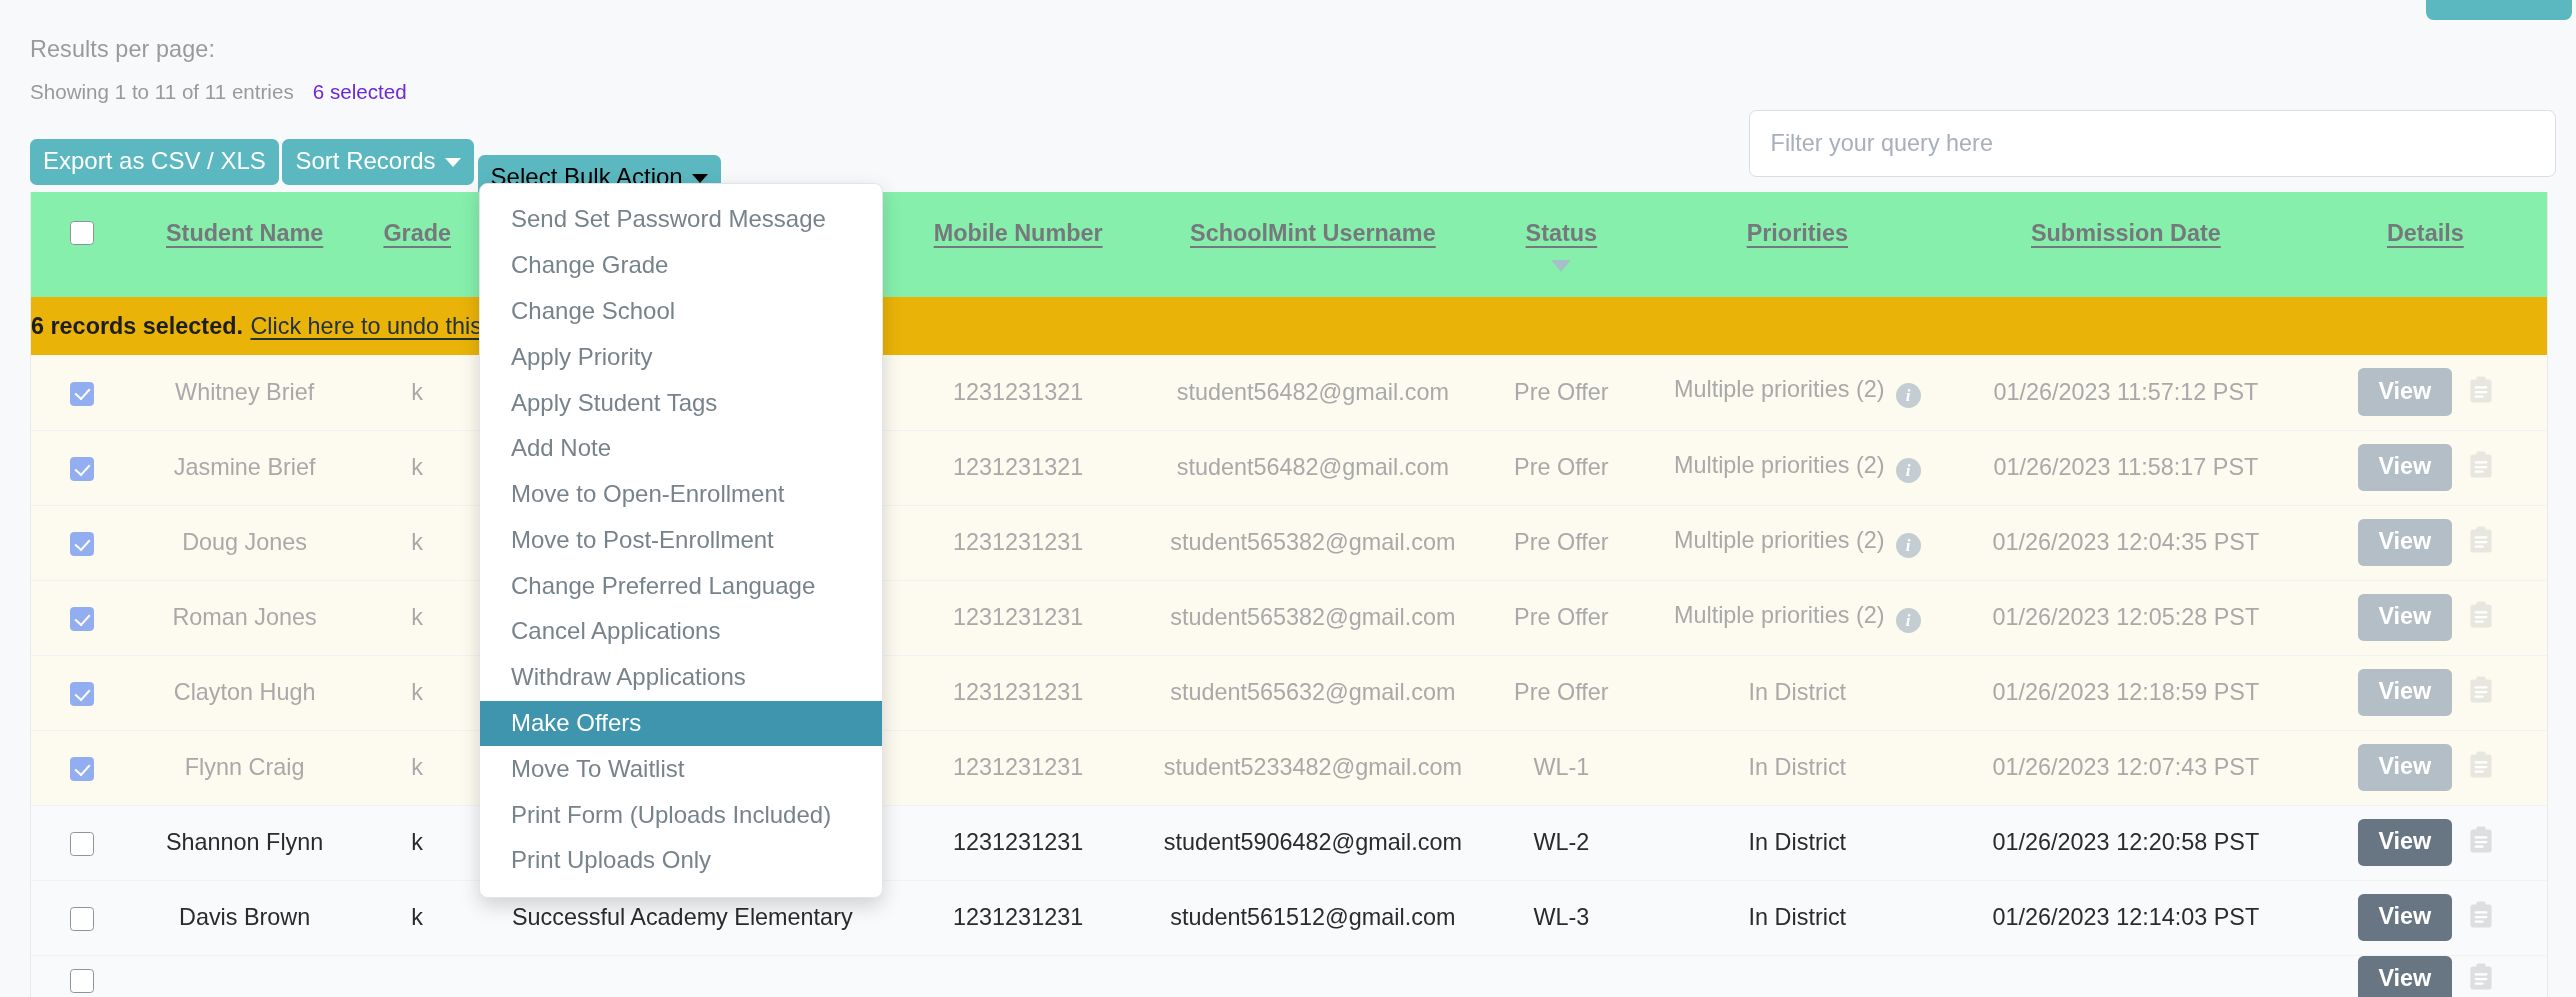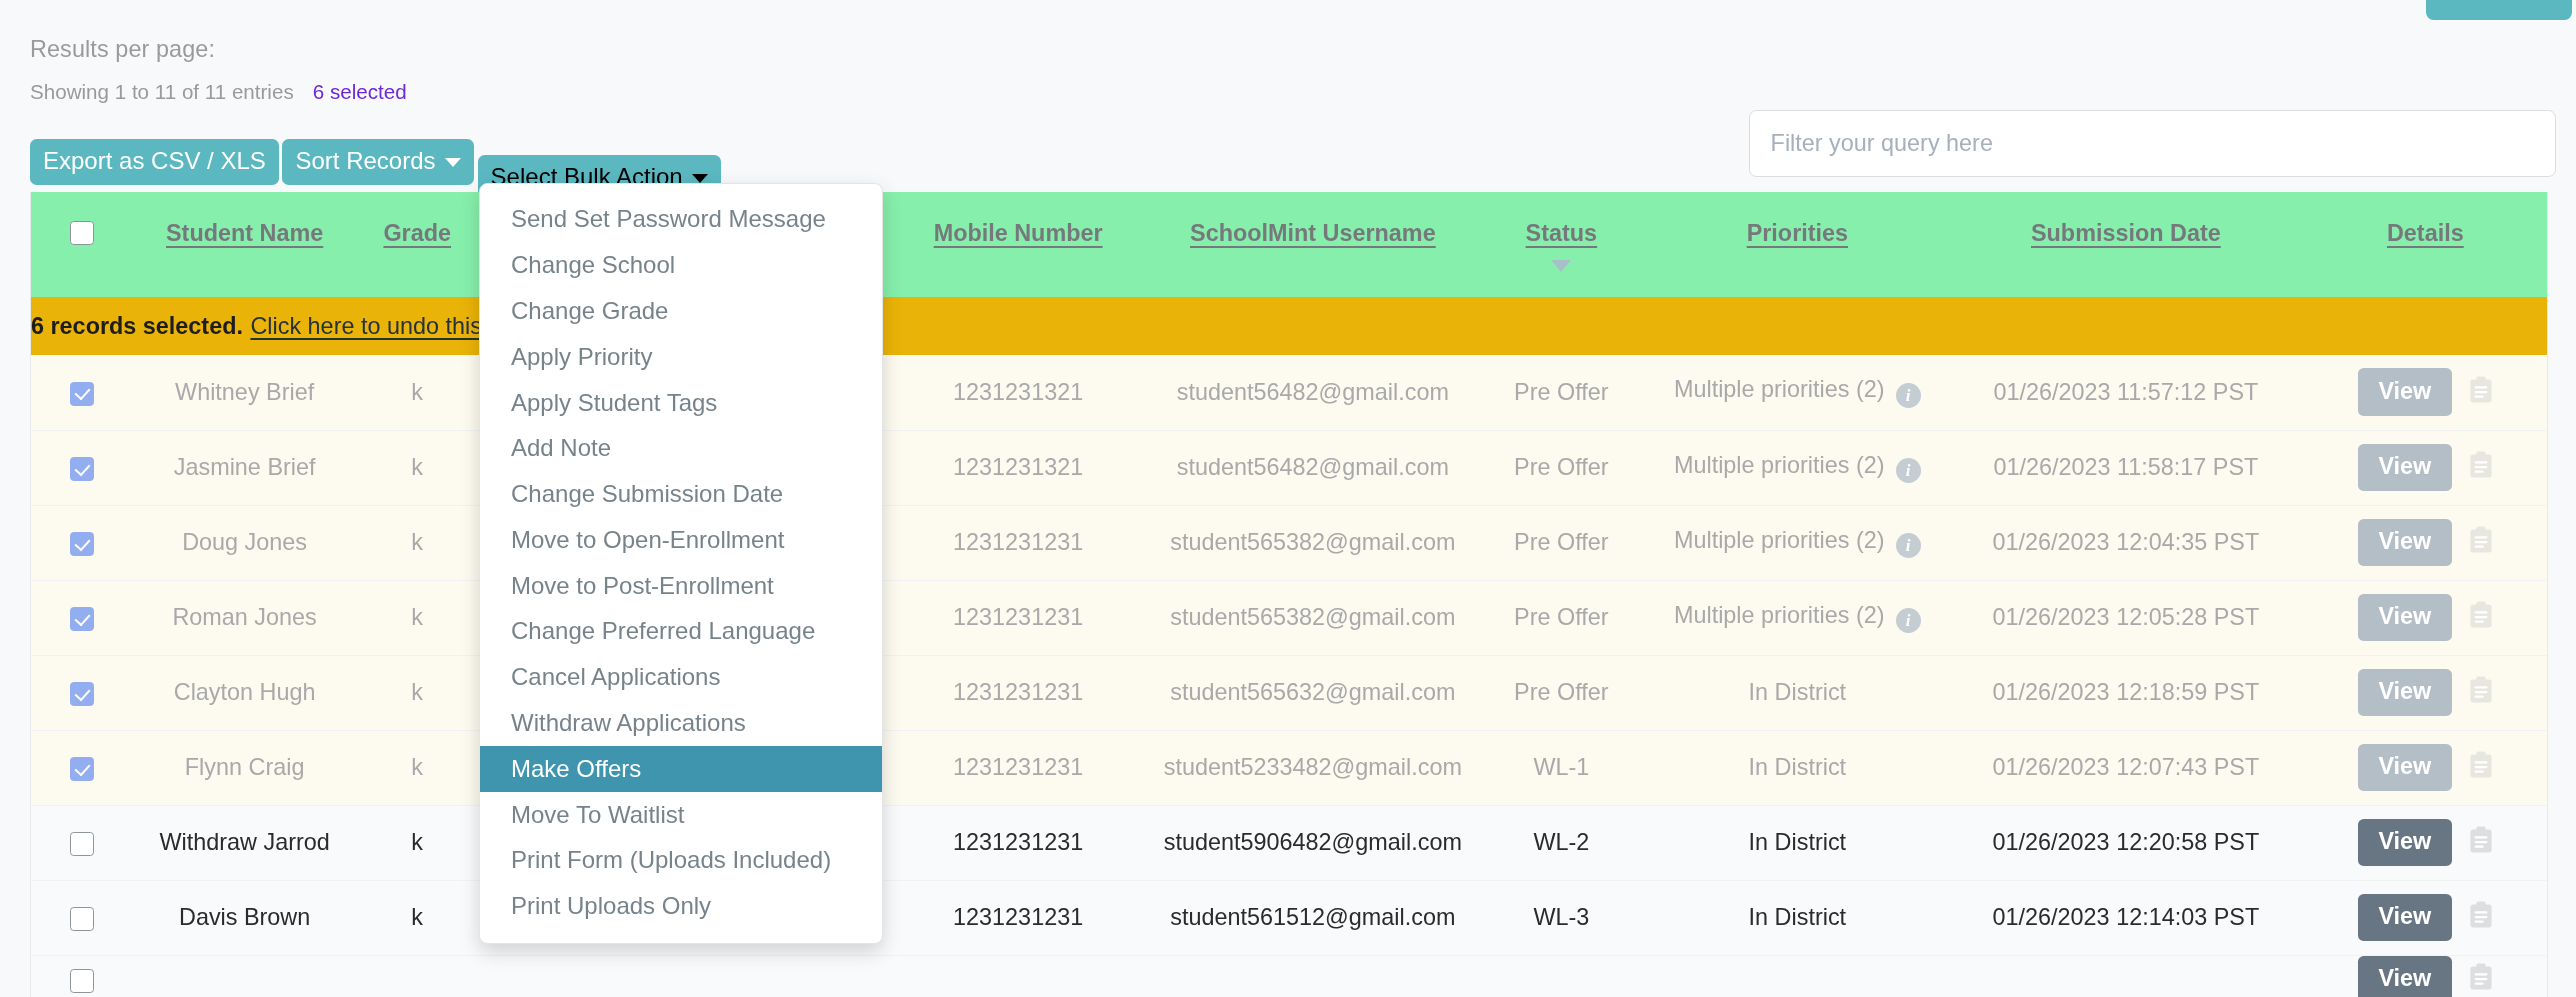--- a/index.html
+++ b/index.html
@@ -435,21 +435,21 @@
             <td><span class="details-cell"><button class="view-btn">View</button><span class="clip-icon"><svg width="24" height="28" viewBox="0 0 26 30">
                     <rect x="1.5" y="3.5" width="23" height="25" rx="3" fill="#e8e7df"></rect>
                     <rect x="8" y="0.5" width="10" height="6" rx="2" fill="#e8e7df"></rect>
                     <rect x="6" y="11" width="14" height="2.4" rx="1.2" fill="#ffffff"></rect>
                     <rect x="6" y="16" width="14" height="2.4" rx="1.2" fill="#ffffff"></rect>
                     <rect x="6" y="21" width="10" height="2.4" rx="1.2" fill="#ffffff"></rect>
                   </svg></span></span></td>
           </tr>
           <tr class="data-row unselected">
             <td><span class="cb"></span></td>
-            <td>Withdraw Jarrod</td>
+            <td>Shannon Flynn</td>
             <td>k</td>
             <td>Successful Academy Elementary</td>
             <td>1231231231</td>
             <td>student5906482@gmail.com</td>
             <td>WL-2</td>
             <td><span class="prio-cell"><span>In District</span></span></td>
             <td>01/26/2023 12:20:58 PST</td>
             <td><span class="details-cell"><button class="view-btn">View</button><span class="clip-icon"><svg width="24" height="28" viewBox="0 0 26 30">
                     <rect x="1.5" y="3.5" width="23" height="25" rx="3" fill="#dcdee0"></rect>
                     <rect x="8" y="0.5" width="10" height="6" rx="2" fill="#dcdee0"></rect>
@@ -493,26 +493,25 @@
                     <rect x="6" y="16" width="14" height="2.4" rx="1.2" fill="#ffffff"></rect>
                     <rect x="6" y="21" width="10" height="2.4" rx="1.2" fill="#ffffff"></rect>
                   </svg></span></span></td>
           </tr>
         </tbody>
     </table>
   </div>
 
   <div class="dropdown" id="dd">
       <div class="dd-item">Send Set Password Message</div>
+      <div class="dd-item">Change Grade</div>
       <div class="dd-item">Change School</div>
-      <div class="dd-item">Change Grade</div>
       <div class="dd-item">Apply Priority</div>
       <div class="dd-item">Apply Student Tags</div>
       <div class="dd-item">Add Note</div>
-      <div class="dd-item">Change Submission Date</div>
       <div class="dd-item">Move to Open-Enrollment</div>
       <div class="dd-item">Move to Post-Enrollment</div>
       <div class="dd-item">Change Preferred Language</div>
       <div class="dd-item">Cancel Applications</div>
       <div class="dd-item">Withdraw Applications</div>
       <div class="dd-item active">Make Offers</div>
       <div class="dd-item">Move To Waitlist</div>
       <div class="dd-item">Print Form (Uploads Included)</div>
       <div class="dd-item">Print Uploads Only</div>
     </div>

